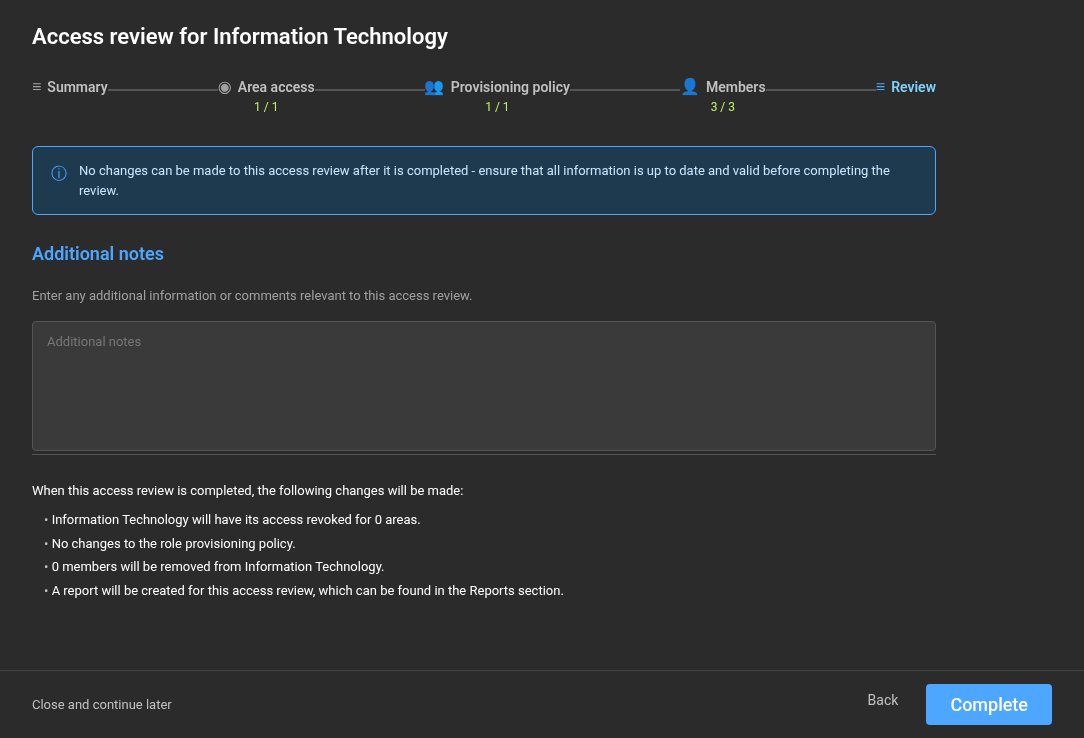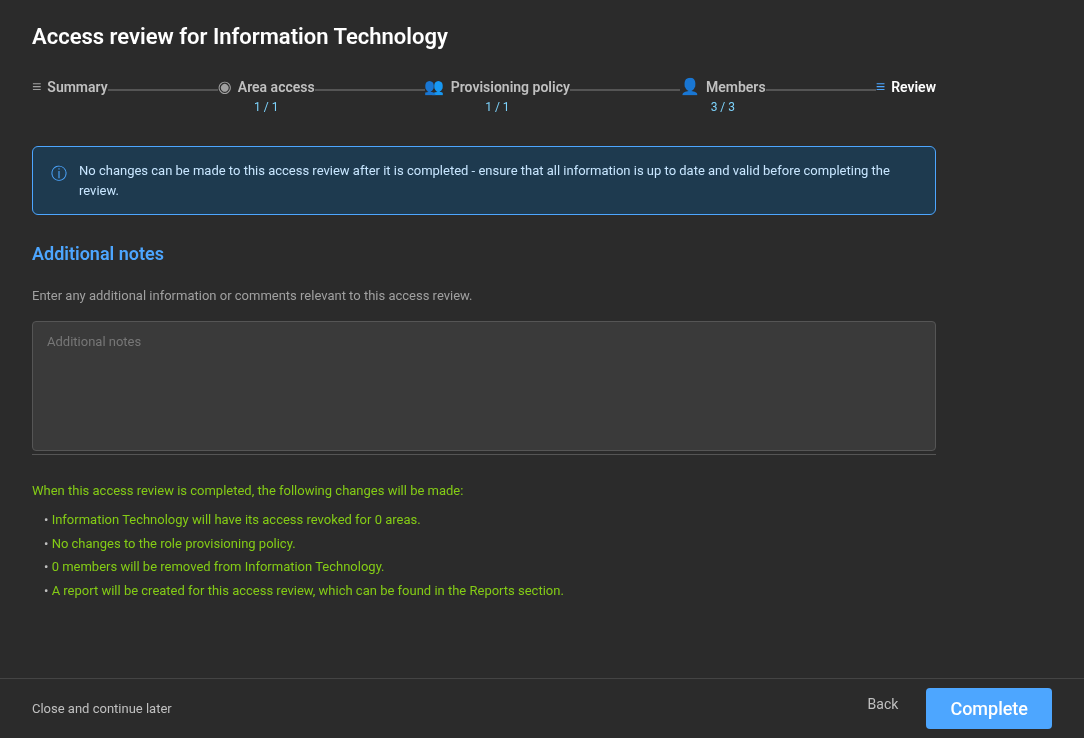--- a/index.html
+++ b/index.html
@@ -47,25 +47,25 @@
     .step-icon {
       color: #a0a0a0;
       font-size: 16px;
     }
     .step-label {
       font-weight: 600;
       font-size: 14px;
       color: #c0c0c0;
     }
     .step-label.active {
-      color: #ffffff;
+      color: #7dd3fc;
     }
     .step-sub {
       font-size: 12px;
-      color: #7dd3fc;
+      color: #bef264;
       margin-top: 4px;
       text-align: center;
     }
     .step-line {
       flex: 1;
       height: 2px;
       background: #555;
       margin-top: 12px;
       min-width: 40px;
     }
@@ -120,42 +120,42 @@
       color: #777;
     }
     .textarea-wrapper {
       border-bottom: 1px solid #555;
       padding-bottom: 0;
       margin-bottom: 24px;
     }
     
     .summary-section {
       font-size: 13px;
-      color: #84cc16;
+      color: #ffffff;
       line-height: 1.8;
       margin-bottom: 24px;
     }
     .summary-section .intro {
       margin-bottom: 6px;
     }
     .summary-section ul {
       list-style: none;
       padding-left: 12px;
     }
     .summary-section ul li::before {
       content: "• ";
       color: #c0c0c0;
     }
     
     .footer {
       position: fixed;
       bottom: 0;
       left: 0;
       width: 1084px;
-      height: 60px;
+      height: 68px;
       background: #2b2b2b;
       border-top: 1px solid #444;
       display: flex;
       align-items: center;
       justify-content: space-between;
       padding: 0 32px;
     }
     .footer-left-link {
       color: #c0c0c0;
       font-size: 13px;

